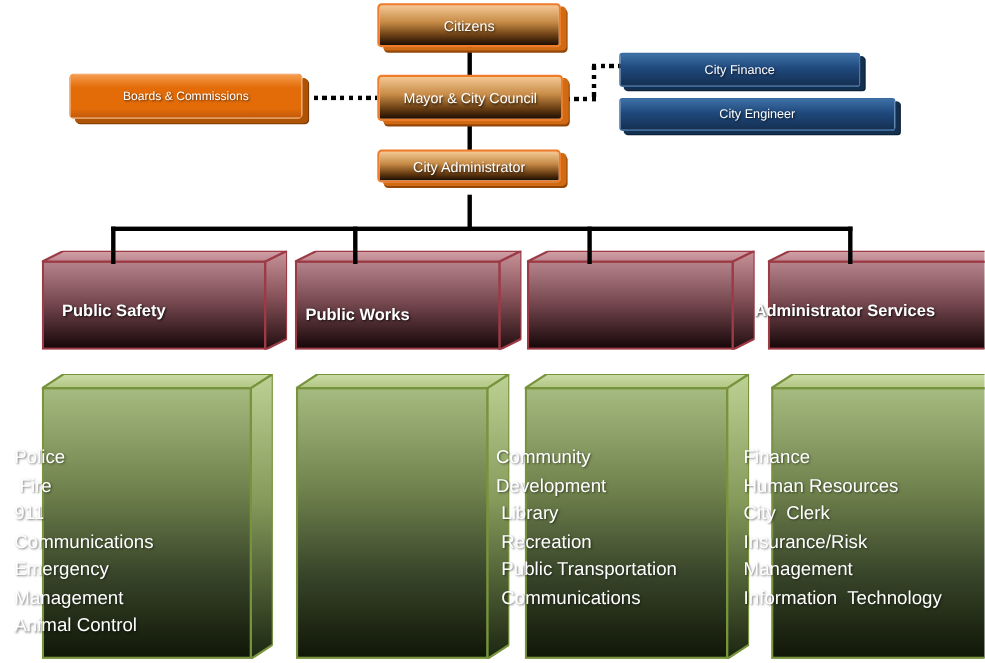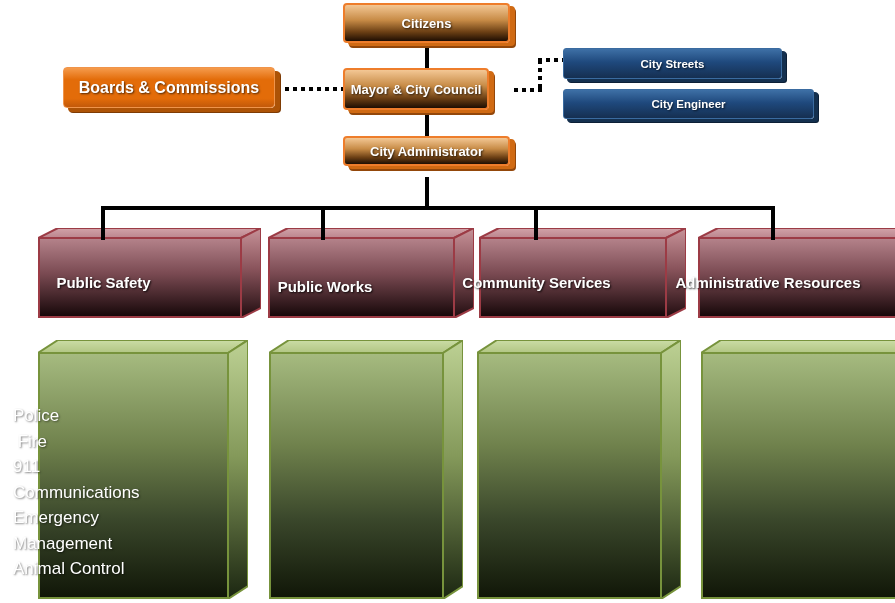--- a/index.html
+++ b/index.html
@@ -9,34 +9,34 @@
   }
   
   .line{position:absolute;background:#000;z-index:2;}
   .drop{z-index:4;}
   .dot-h{position:absolute;height:4px;z-index:1;
     background:repeating-linear-gradient(to right,#000 0 4px,transparent 4px 8px);}
   .dot-v{position:absolute;width:4px;z-index:1;
     background:repeating-linear-gradient(to bottom,#000 0 4px,transparent 4px 8px);}
   
   .node{position:absolute;display:flex;align-items:center;justify-content:center;
-    color:#fff;font-weight:bold;text-align:right;z-index:3;
+    color:#fff;font-weight:normal;text-align:right;z-index:3;
     text-shadow:1px 1px 2px rgba(0,0,0,.65);border-radius:4px;box-sizing:border-box;}
   .tan3d{
     border:2px solid #EE7D2B;
     background:linear-gradient(180deg,#F3C794 0%,#D9A express 35%,#1E0E02 100%);
     background:linear-gradient(180deg,#F3C794 0%,#C78B46 42%,#6B3F14 75%,#1E0E02 100%);
     box-shadow:5px 3px 0 0 #D06A13,6px 5px 0 0 #93470A;
     font-size:13px;
   }
   .orange3d{
     border:1px solid #F0944A;
     background:linear-gradient(180deg,#F59B4C 0%,#E36C09 30%,#E36C09 78%,#C2590A 100%);
     box-shadow:5px 4px 0 0 #AD5306,6px 5px 0 0 #7E3B04;
-    font-size:16px;
+    font-size:11px;
   }
   .blue3d{
     border:1px solid #3A6BA0;
     background:linear-gradient(180deg,#3E70A6 0%,#1F497D 45%,#152F51 100%);
     box-shadow:4px 3px 0 0 #14304F,5px 4px 0 0 #0C1F36;
     font-size:11.5px;
     border-radius:3px;
   }
   
   .cube{position:absolute;z-index:1;padding-left:36px;}
@@ -104,26 +104,26 @@
 <div class="dot-h" style="left:538px;top:58px;width:27px"></div>
 
 <div class="node tan3d" style="left:343px;top:3px;width:167px;height:40px">
   <span>Citizens</span>
 </div>
 
 <div class="node orange3d" style="left:63px;top:67px;width:212px;height:41px">
   <span>Boards &amp; Commissions</span>
 </div>
 
-<div class="node tan3d" style="left:343px;top:68px;width:146px;height:42px">
+<div class="node tan3d" style="left:343px;top:68px;width:169px;height:42px">
   <span>Mayor &amp; City Council</span>
 </div>
 
 <div class="node blue3d" style="left:563px;top:48px;width:219px;height:31px">
-  <span>City Streets</span>
+  <span>City Finance</span>
 </div>
 
 <div class="node blue3d" style="left:563px;top:89px;width:251px;height:30px">
   <span>City Engineer</span>
 </div>
 
 <div class="node tan3d" style="left:343px;top:136px;width:167px;height:30px">
   <span>City Administrator</span>
 </div>
 
@@ -144,30 +144,29 @@
   </svg>
   <div class="cube-label" style="left:0;top:10px;width:186px;height:88px">Public Works</div>
 </div>
 
 <div class="cube" style="left:443px;top:228px">
   <svg width="207" height="90" aria-hidden="true">
     <polygon points="0,10 20,0 207,0 187,10" fill="url(#mTop)" stroke="#9C3B45" stroke-width="2"></polygon>
     <polygon points="187,10 207,0 207,80 187,90" fill="url(#mRight)" stroke="#9C3B45" stroke-width="2"></polygon>
     <rect x="1" y="10" width="186" height="79" fill="url(#mFront)" stroke="#9C3B45" stroke-width="2"></rect>
   </svg>
-  <div class="cube-label" style="left:0;top:10px;width:187px;height:80px">Community Services</div>
 </div>
 
 <div class="cube" style="left:662px;top:228px">
   <svg width="232" height="90" aria-hidden="true">
     <polygon points="0,10 20,0 232,0 212,10" fill="url(#mTop)" stroke="#9C3B45" stroke-width="2"></polygon>
     <polygon points="212,10 232,0 232,80 212,90" fill="url(#mRight)" stroke="#9C3B45" stroke-width="2"></polygon>
     <rect x="1" y="10" width="211" height="79" fill="url(#mFront)" stroke="#9C3B45" stroke-width="2"></rect>
   </svg>
-  <div class="cube-label" style="left:0;top:10px;width:212px;height:80px">Administrative Resources</div>
+  <div class="cube-label" style="left:0;top:10px;width:212px;height:80px">Administrator Services</div>
 </div>
 
 <div class="cube" style="left:2px;top:340px">
   <svg width="210" height="259" aria-hidden="true">
     <polygon points="0,13 20,0 210,0 190,13" fill="url(#gTop)" stroke="#77933C" stroke-width="2"></polygon>
     <polygon points="190,13 210,0 210,246 190,259" fill="url(#gRight)" stroke="#77933C" stroke-width="2"></polygon>
     <rect x="1" y="13" width="189" height="245" fill="url(#gFront)" stroke="#77933C" stroke-width="2"></rect>
   </svg>
   <div class="cube-list" style="left:0;top:13px;width:152px;height:246px">Police
  Fire
@@ -183,21 +182,31 @@
     <rect x="1" y="13" width="173" height="245" fill="url(#gFront)" stroke="#77933C" stroke-width="2"></rect>
   </svg>
 </div>
 
 <div class="cube" style="left:441px;top:340px">
   <svg width="204" height="259" aria-hidden="true">
     <polygon points="0,13 20,0 204,0 184,13" fill="url(#gTop)" stroke="#77933C" stroke-width="2"></polygon>
     <polygon points="184,13 204,0 204,246 184,259" fill="url(#gRight)" stroke="#77933C" stroke-width="2"></polygon>
     <rect x="1" y="13" width="183" height="245" fill="url(#gFront)" stroke="#77933C" stroke-width="2"></rect>
   </svg>
+  <div class="cube-list" style="left:0;top:13px;width:184px;height:246px;padding-left:10px">Community Development
+ Library
+ Recreation
+ Public Transportation
+ Communications</div>
 </div>
 
 <div class="cube" style="left:665px;top:340px">
   <svg width="225" height="259" aria-hidden="true">
     <polygon points="0,13 20,0 225,0 205,13" fill="url(#gTop)" stroke="#77933C" stroke-width="2"></polygon>
     <polygon points="205,13 225,0 225,246 205,259" fill="url(#gRight)" stroke="#77933C" stroke-width="2"></polygon>
     <rect x="1" y="13" width="204" height="245" fill="url(#gFront)" stroke="#77933C" stroke-width="2"></rect>
   </svg>
+  <div class="cube-list" style="left:0;top:13px;width:205px;height:246px">Finance
+Human Resources
+City  Clerk
+Insurance/Risk Management
+Information  Technology</div>
 </div>
 
 </body></html>

